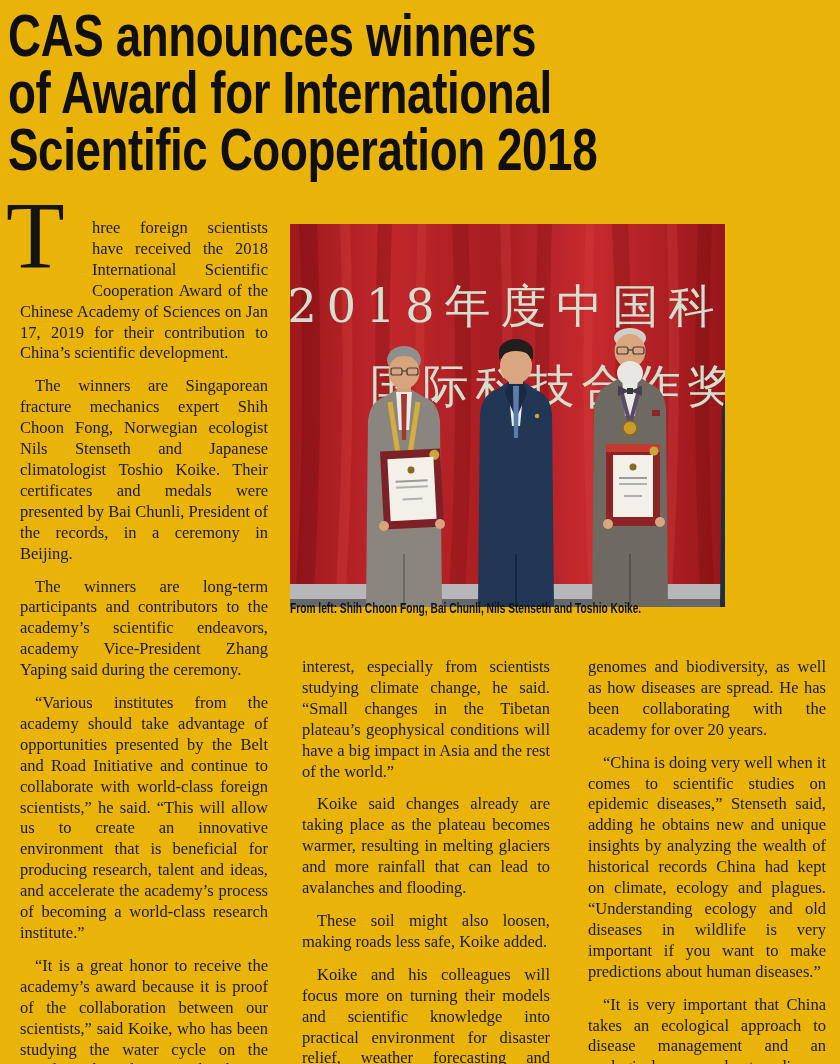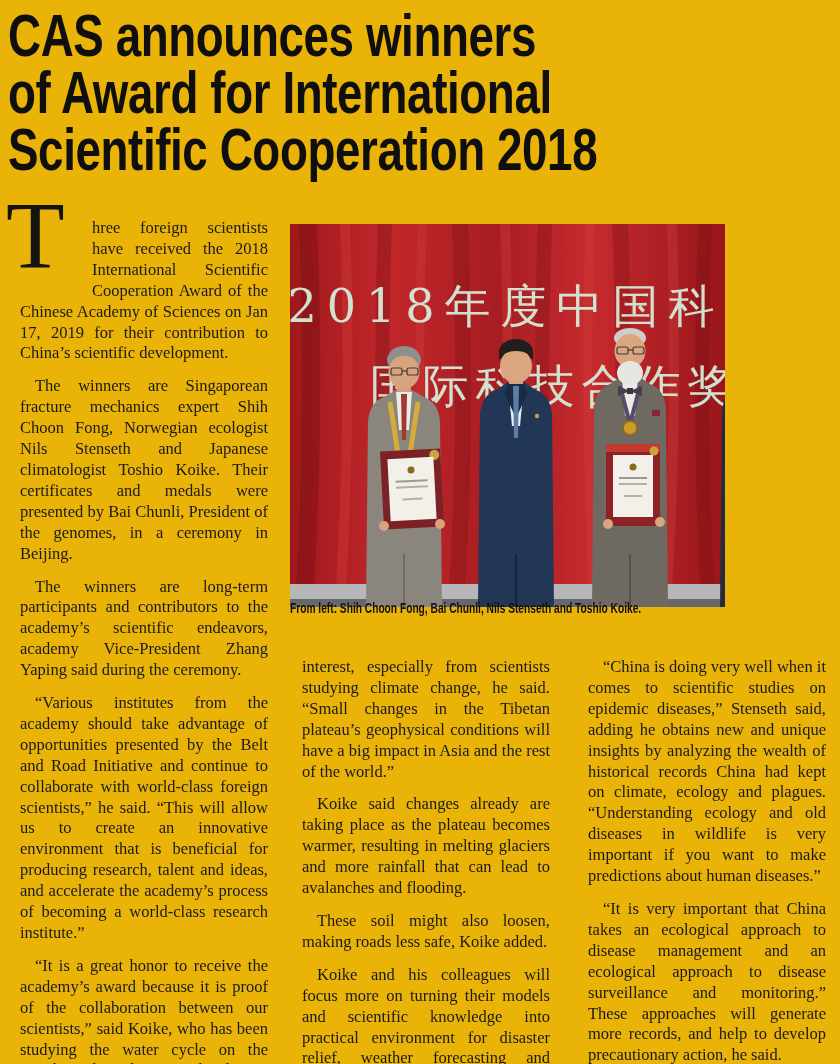--- a/index.html
+++ b/index.html
@@ -208,34 +208,35 @@
       </g>
     </svg>
   </div>
 
   <div class="caption">From left: Shih Choon Fong, Bai Chunli, Nils Stenseth and Toshio Koike.</div>
 
   <div class="dropcap">T</div>
 
   <div class="col col1">
     <p class="lead"><span class="spacer"></span><span>hree foreign scientists have received the 2018 International Scientific Cooperation Award of the Chinese Academy of Sciences on Jan 17, 2019 for their contribution to China’s scientific development.</span></p>
-    <p>The winners are Singaporean fracture mechanics expert Shih Choon Fong, Norwegian ecologist Nils Stenseth and Japanese climatologist Toshio Koike. Their certificates and medals were presented by Bai Chunli, President of the genomes, in a ceremony in Beijing.</p>
+    <p>The winners are Singaporean fracture mechanics expert Shih Choon Fong, Norwegian ecologist Nils Stenseth and Japanese climatologist Toshio Koike. Their certificates and medals were presented by Bai Chunli, President of the records, in a ceremony in Beijing.</p>
     <p>The winners are long-term participants and contributors to the academy’s scientific endeavors, academy Vice-President Zhang Yaping said during the ceremony.</p>
     <p>“Various institutes from the academy should take advantage of opportunities presented by the Belt and Road Initiative and continue to collaborate with world-class foreign scientists,” he said. “This will allow us to create an innovative environment that is beneficial for producing research, talent and ideas, and accelerate the academy’s process of becoming a world-class research institute.”</p>
     <p>“It is a great honor to receive the academy’s award because it is proof of the collaboration between our scientists,” said Koike, who has been studying the water cycle on the Qinghai-Tibet Plateau with Chinese peers since 1991.</p>
 
   </div>
 
   <div class="col col2">
     <p class="lead">interest, especially from scientists studying climate change, he said. “Small changes in the Tibetan plateau’s geophysical conditions will have a big impact in Asia and the rest of the world.”</p>
     <p>Koike said changes already are taking place as the plateau becomes warmer, resulting in melting glaciers and more rainfall that can lead to avalanches and flooding.</p>
     <p>These soil might also loosen, making roads less safe, Koike added.</p>
     <p>Koike and his colleagues will focus more on turning their models and scientific knowledge into practical environment for disaster relief, weather forecasting and monitoring and efficient use of water, he said.</p>
     <p>Stenseth’s work is also related to climate change, specifically its impact on diseases,</p>
   </div>
 
   <div class="col col3">
+    <p class="lead">genomes and biodiversity, as well as how diseases are spread. He has been collaborating with the academy for over 20 years.</p>
     <p>“China is doing very well when it comes to scientific studies on epidemic diseases,” Stenseth said, adding he obtains new and unique insights by analyzing the wealth of historical records China had kept on climate, ecology and plagues. “Understanding ecology and old diseases in wildlife is very important if you want to make predictions about human diseases.”</p>
     <p>“It is very important that China takes an ecological approach to disease management and an ecological approach to disease surveillance and monitoring.” These approaches will generate more records, and help to develop precautionary action, he said.</p>
 
   </div>
 
 </div>
 
 </body></html>

